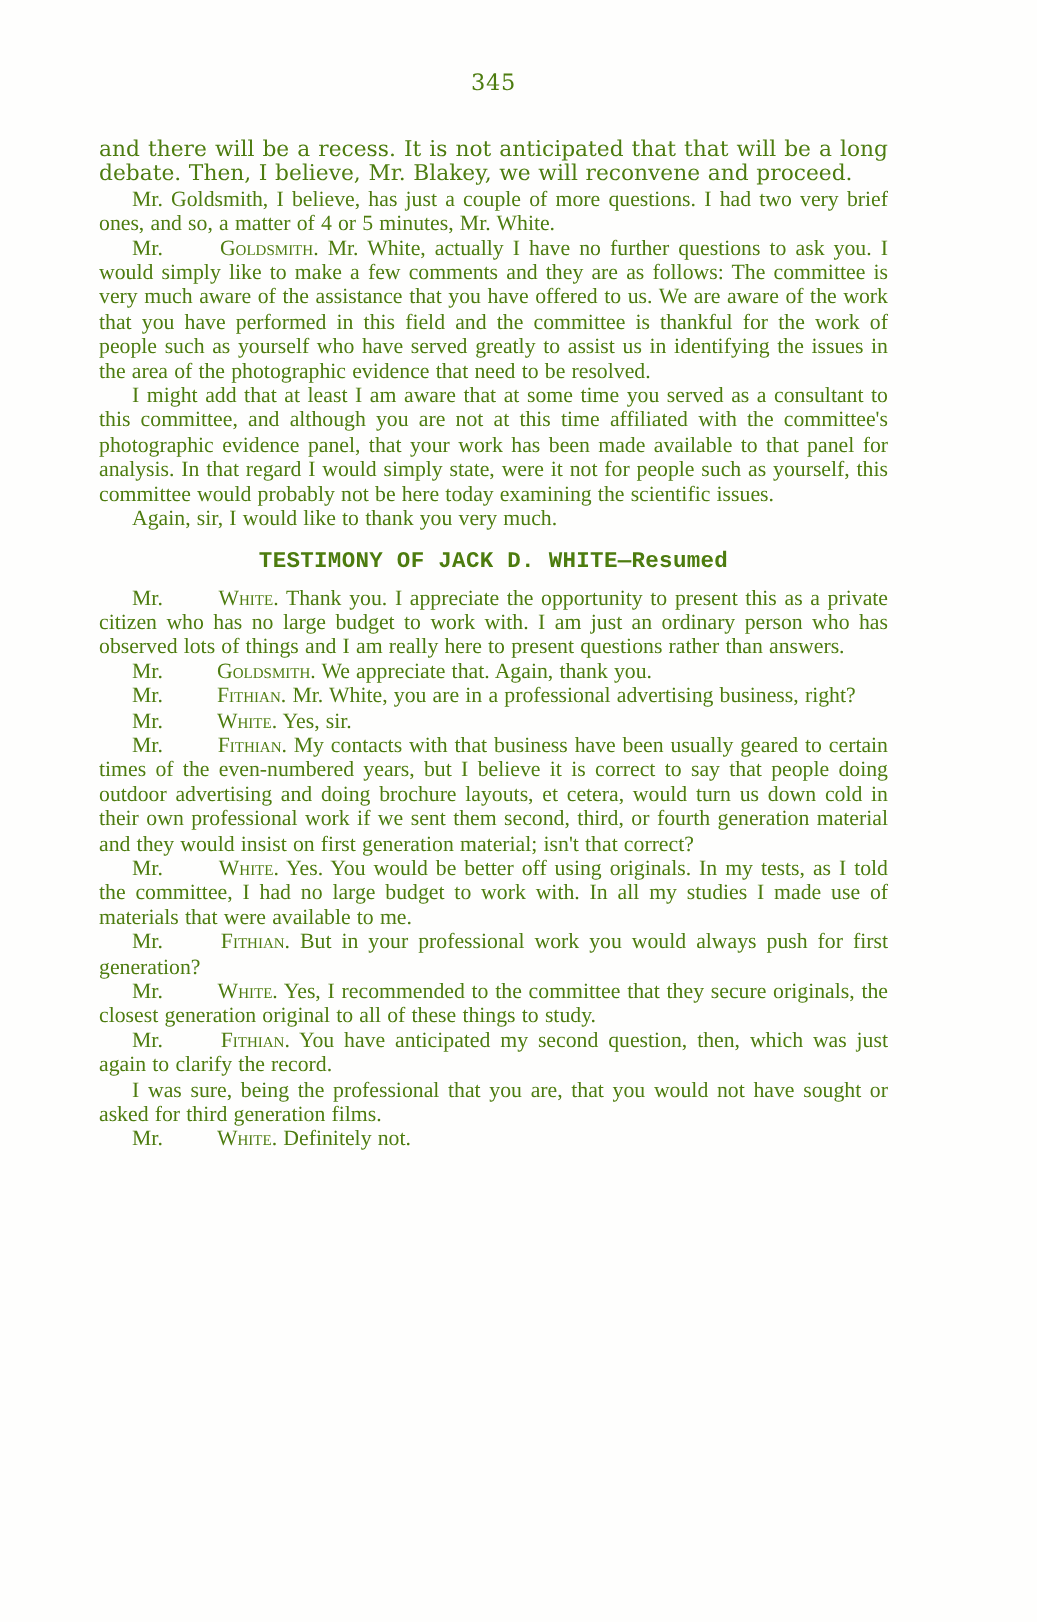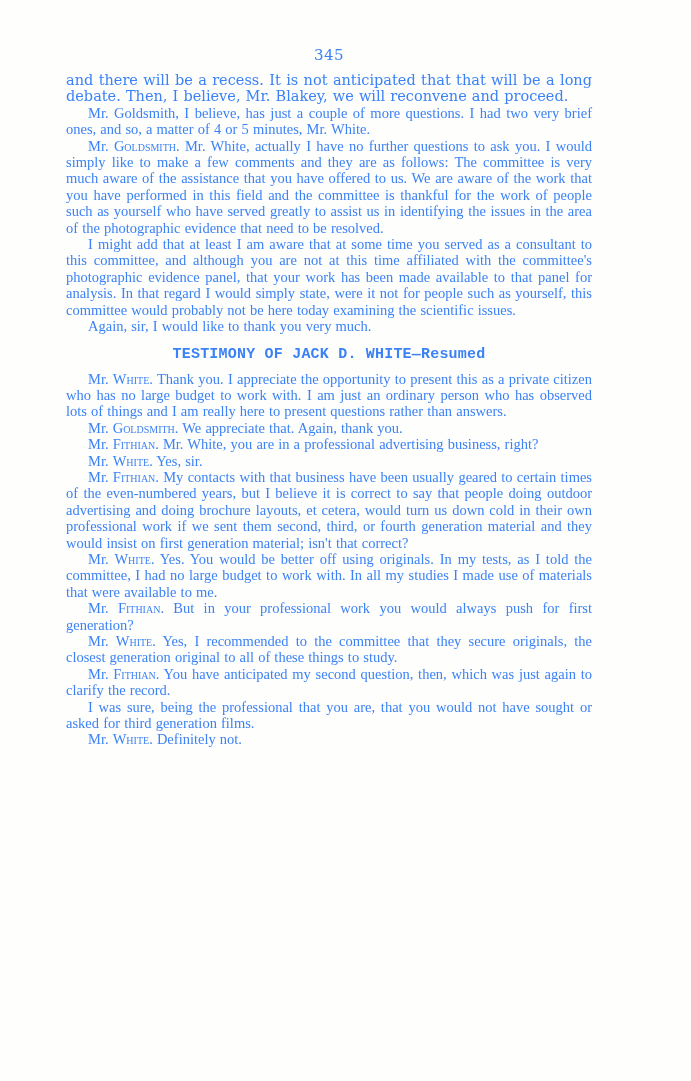--- a/index.html
+++ b/index.html
@@ -6,35 +6,35 @@
     margin: 0;
     padding: 0;
     background: #ffffff;
   }
   .page {
     position: relative;
     width: 691px;
     height: 1081px;
     background: #fefefdff;
     font-family: "DejaVu Serif", serif;
-    color: #3b82f6;
+    color: #4d7c0f;
     overflow: hidden;
   }
   .page-number {
     position: absolute;
     top: 46px;
     left: 66px;
     width: 526px;
     text-align: center;
     font-size: 15px;
     letter-spacing: 0.5px;
   }
   .page-body {
     position: absolute;
-    top: 72px;
+    top: 92px;
     left: 66px;
     width: 526px;
     font-size: 14.5px;
     line-height: 16.4px;
     text-align: justify;
   }
   .para {
     margin: 0;
     word-spacing: 0.5px;
   }
@@ -46,20 +46,21 @@
     font-size: 15px;
     font-weight: bold;
     text-align: center;
     margin: 11px 0 8px 0;
     line-height: 17px;
     letter-spacing: 0.2px;
     font-family: Liberation Mono, monospace;
   }
   .sc {
     font-variant: small-caps;
+    margin-left: 32px;
   }
 </style>
 </head>
 <body>
 
 <div class="page">
   <div class="page-number">345</div>
   <div class="page-body">
       <p class="para"><span>and there will be a recess. It is not anticipated that that will be a long debate. Then, I believe, Mr. Blakey, we will reconvene and proceed.</span></p>
       <p class="para indent"><span>Mr. Goldsmith, I believe, has just a couple of more questions. I had two very brief ones, and so, a matter of 4 or 5 minutes, Mr. White.</span></p>

